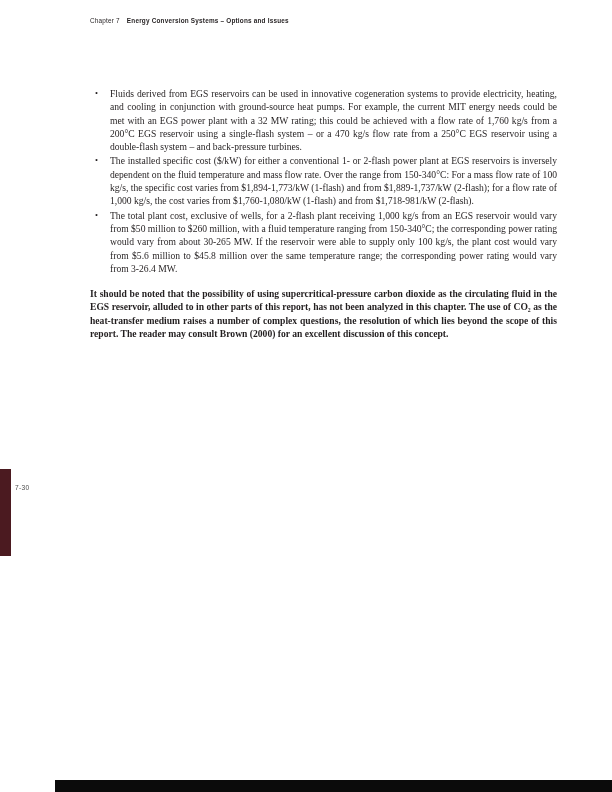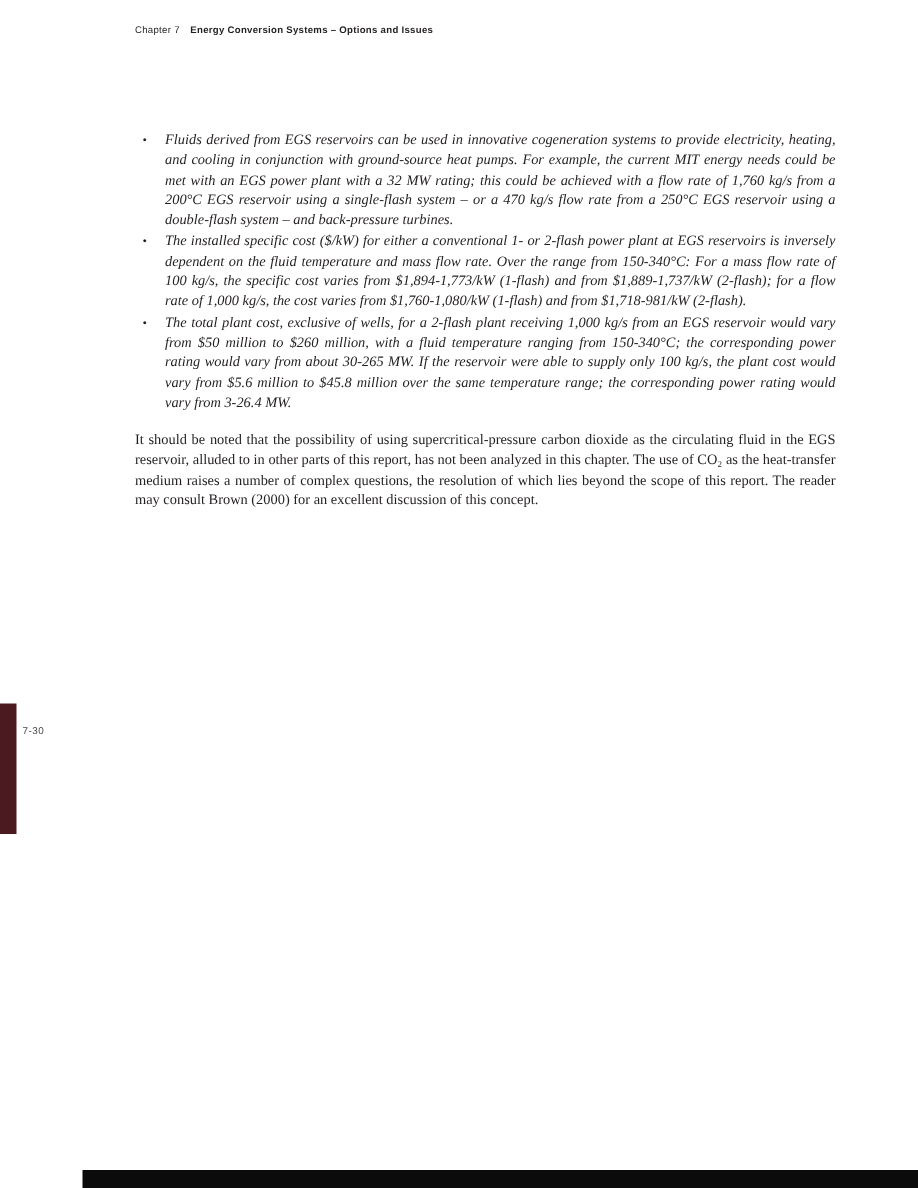--- a/index.html
+++ b/index.html
@@ -32,22 +32,22 @@
     text-align:justify;
   }
   .bullet-item { display:flex; margin-bottom:1px; }
   .bullet-marker {
     flex:0 0 20px;
     width:20px;
     padding-left:5px;
     font-size:8.5px;
     text-align:left;
   }
-  .bullet-text { flex:1; text-align:justify;font-style:italic; }
-  .closing-paragraph { margin-top:12px; text-align:justify; }
+  .bullet-text { flex:1; text-align:justify; }
+  .closing-paragraph { margin-top:12px; text-align:justify;font-weight:bold; }
   .accent-bar {
     position:absolute;
     left:0; top:469px;
     width:11px; height:87px;
     background:#4b1a20;
   }
   .page-number {
     position:absolute;
     left:15px; top:484px;
     font-family:"Liberation Sans", sans-serif;

